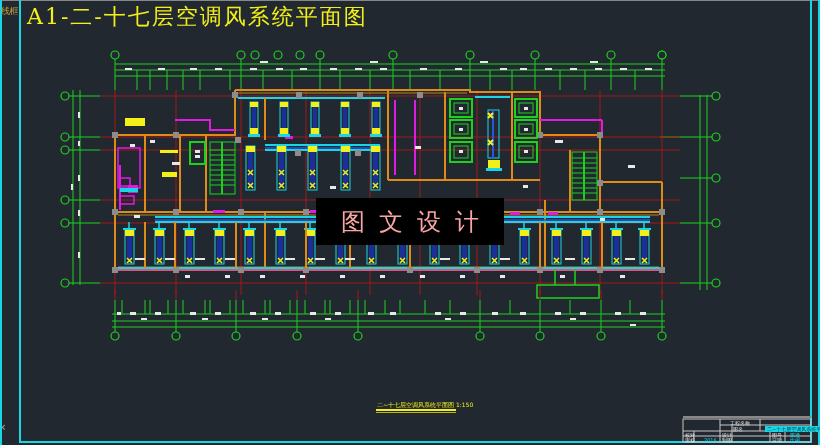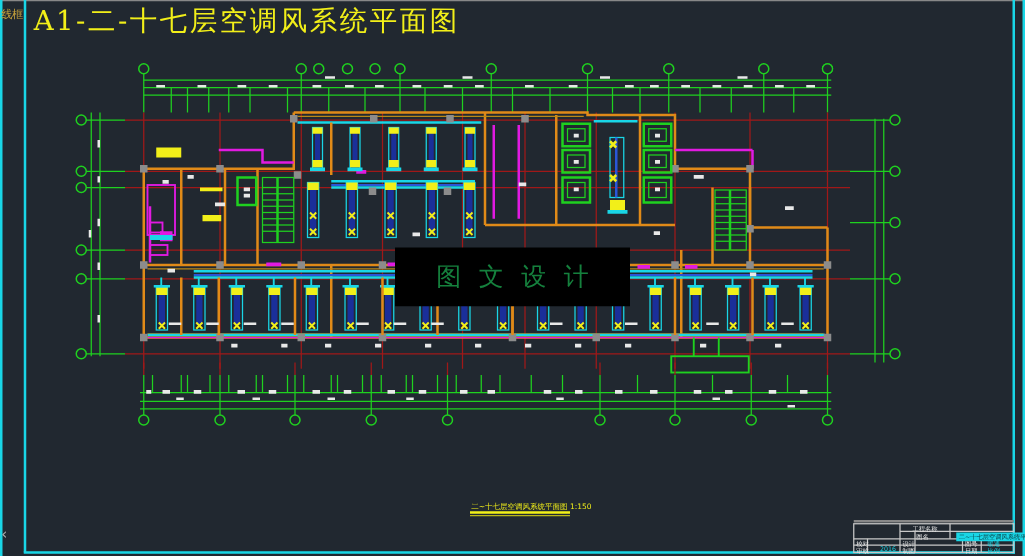--- a/index.html
+++ b/index.html
@@ -7,21 +7,21 @@
   #viewport { position:absolute; left:0; top:0; width:820px; height:445px; background:#212830; }
   .frame-left { position:absolute; left:0; top:0; width:2px; height:445px; background:#19d6e6; }
   .frame-inner-left { position:absolute; left:19px; top:0; width:2px; height:442px; background:#19d6e6; }
   .frame-bottom { position:absolute; left:19px; top:441px; width:793px; height:2px; background:#19d6e6; }
   .frame-right { position:absolute; left:810px; top:0; width:2px; height:443px; background:#19d6e6; }
   .frame-right2 { position:absolute; left:818px; top:0; width:2px; height:445px; background:#19d6e6; }
   .frame-top { position:absolute; left:0; top:0; width:820px; height:1px; background:#888; }
   .layer-label { position:absolute; left:1px; top:5px; font-size:9px; color:#c8a33a; letter-spacing:-0.5px; }
   .sheet-title { position:absolute; left:27px; top:2px; font-size:22px; font-weight:normal; color:#f2ef19; font-family:"DejaVu Serif", serif; letter-spacing:2px; white-space:nowrap; }
   .watermark { position:absolute; left:316px; top:198px; width:188px; height:47px; background:#000; display:flex; align-items:center; justify-content:center; }
-  .watermark span { color:#15803d; font-size:20px; letter-spacing:14px; font-family:"DejaVu Serif", serif; padding-left:14px; }
+  .watermark span { color:#fca5a5; font-size:24px; letter-spacing:14px; font-family:"DejaVu Serif", serif; padding-left:14px; }
   .drawing-caption { position:absolute; left:377px; top:401px; font-size:6px; color:#f2ef19; white-space:nowrap; }
   .caption-underline { position:absolute; left:376px; top:409px; width:80px; height:2px; background:#f2ef19; }
   .caption-underline2 { position:absolute; left:376px; top:412px; width:80px; height:1px; background:#b8b519; }
   .nav-chevron { position:absolute; left:1px; top:420px; color:#aaa; font-size:12px; }
   .tb-cell { position:absolute; font-size:5px; color:#e8e8e8; white-space:nowrap; }
   .tb-cyan { color:#19d6e6; }
   svg { position:absolute; left:0; top:0; }
 </style>
 </head>
 <body>

